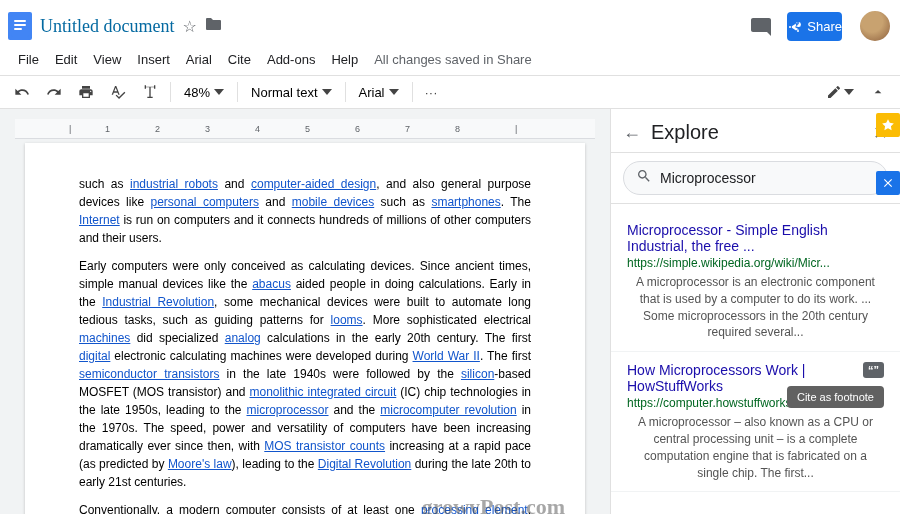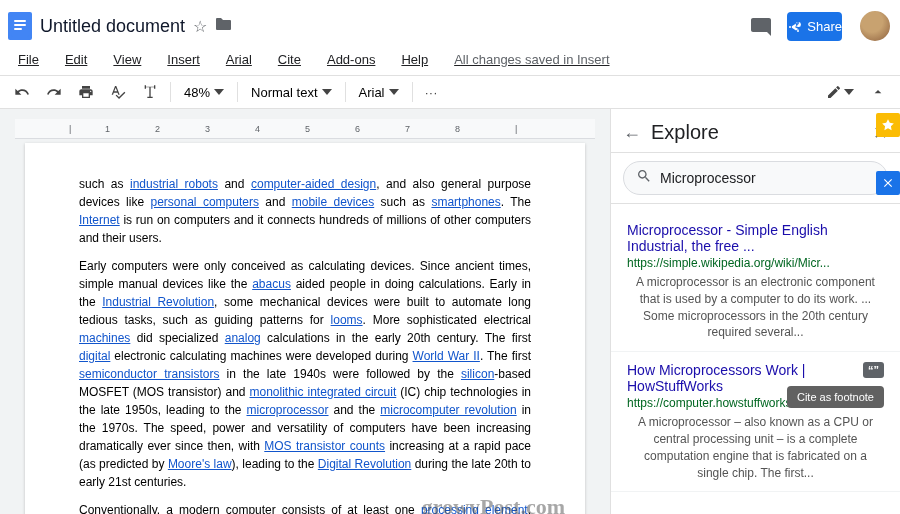--- a/index.html
+++ b/index.html
@@ -25,22 +25,22 @@
       display: flex;
       align-items: center;
       justify-content: center;
       color: white;
       font-size: 14px;
       font-weight: bold;
       flex-shrink: 0;
     }
     #title-text {
       font-size: 18px;
-      color: #0f172a;
-      font-family: Liberation Sans, sans-serif;
+      color: #0369a1;
+      font-family: Liberation Serif, serif;
       font-weight: 400;
     }
     #star-icon, #folder-icon {
       color: #5f6368;
       font-size: 16px;
       cursor: pointer;
     }
     #title-spacer { flex: 1; }
     #comment-icon-btn {
       width: 36px; height: 36px;
@@ -65,25 +65,24 @@
       width: 34px; height: 34px;
       border-radius: 50%;
       background: #8b4513;
       overflow: hidden;
       cursor: pointer;
     }
 
     
     #menu-bar {
       display: flex;
-      gap: 10px;
+      gap: 0;
       padding: 2px 0 4px 2px;
       font-size: 13px;
       color: #202124;
-      text-decoration: underline;
     }
     .menu-item {
       padding: 4px 8px;
       border-radius: 3px;
       cursor: pointer;
       font-size: 13px;
       color: #202124;
     }
     #autosave-status {
       margin-left: 8px;
@@ -353,21 +352,21 @@
 
   <div id="menu-bar">
     <span class="menu-item">File</span>
     <span class="menu-item">Edit</span>
     <span class="menu-item">View</span>
     <span class="menu-item">Insert</span>
     <span class="menu-item">Arial</span>
     <span class="menu-item">Cite</span>
     <span class="menu-item">Add-ons</span>
     <span class="menu-item">Help</span>
-    <span id="autosave-status">All changes saved in Insert</span>
+    <span id="autosave-status">All changes saved in Share</span>
   </div>
 </div>
 
 <div id="toolbar">
 
   <button class="toolbar-btn" title="Undo">
     <svg width="16" height="16" viewBox="0 0 24 24" fill="#444">
         <path d="M12.5 8c-2.65 0-5.05 1-6.9 2.6L2 7v9h9l-3.62-3.62C8.6 11.19 10.44 10.5 12.5 10.5c3.54 0 6.55 2.31 7.6 5.5l2.37-.78C21.08 11.03 17.15 8 12.5 8z"></path>
       </svg>
   </button>

